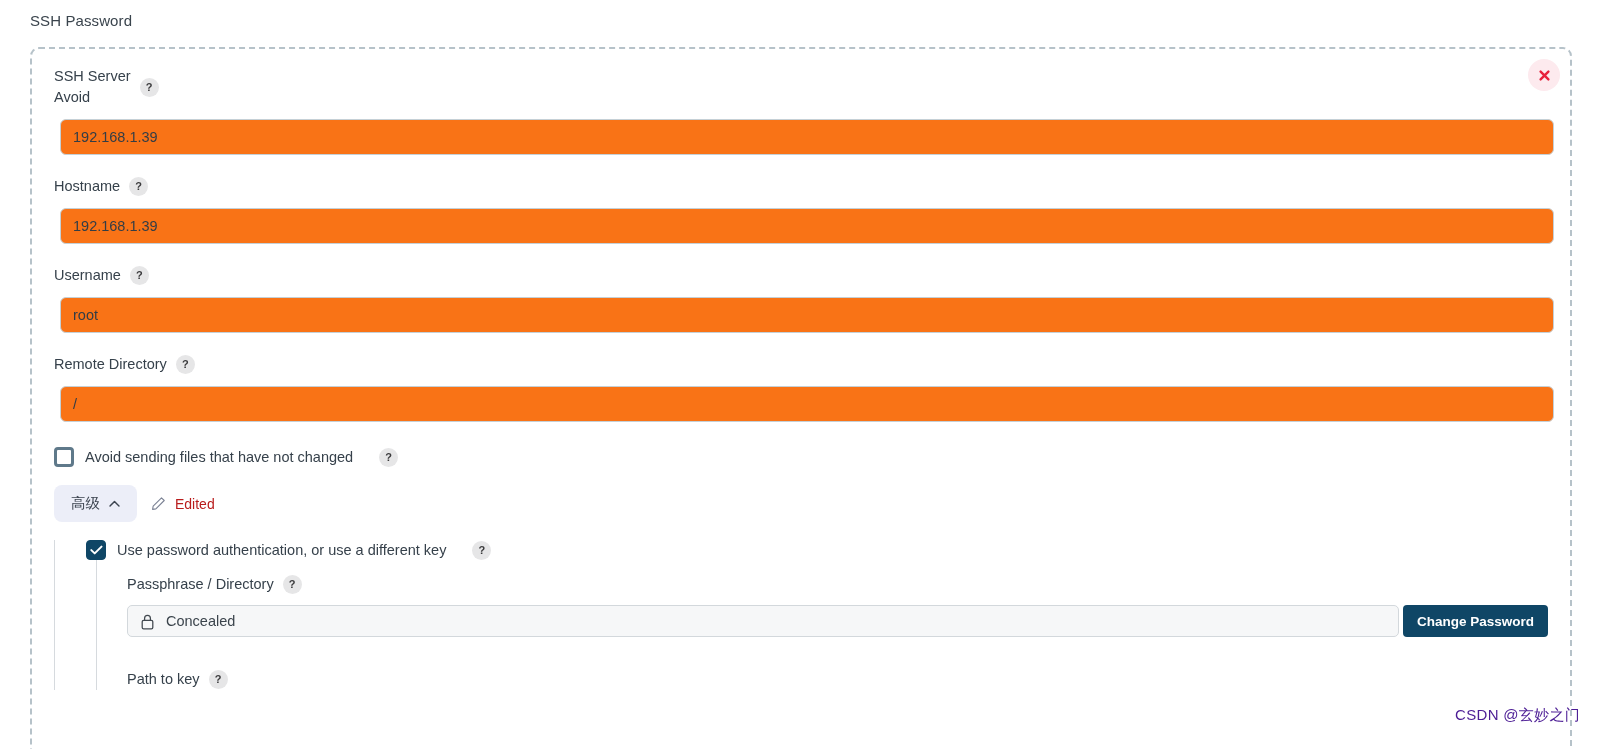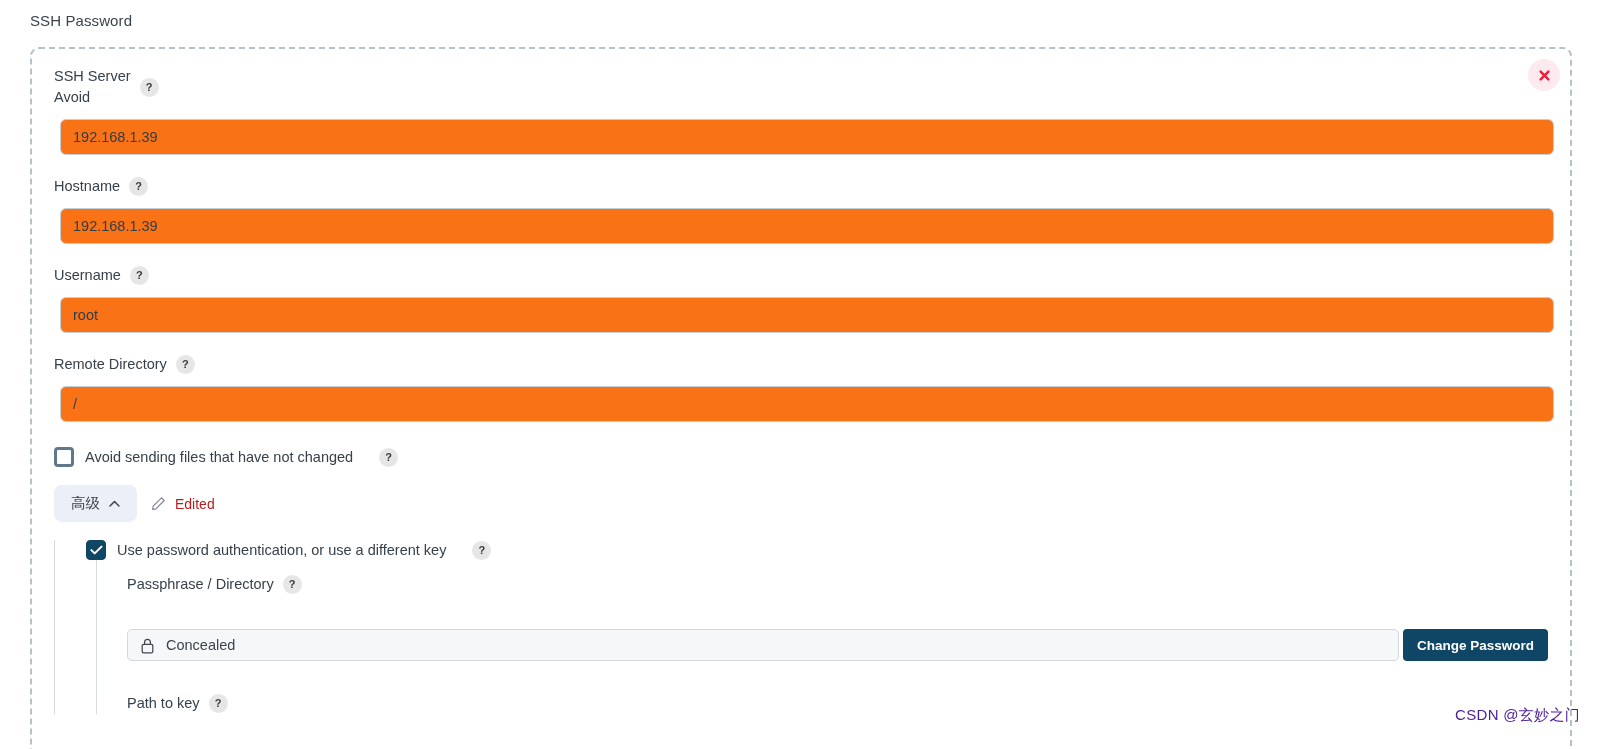--- a/index.html
+++ b/index.html
@@ -184,21 +184,20 @@
   .adv-sub {
     border-left: 1px solid #d6dade;
     padding-left: 30px;
     margin-left: 10px;
   }
 
   .pw-row {
     display: flex;
     align-items: stretch;
     gap: 4px;
-    margin-top: 24px;
   }
   .pw-field {
     flex: 1;
     height: 32px;
     border: 1px solid #d3d8dc;
     border-radius: 5px;
     background: #f6f7f8;
     display: flex;
     align-items: center;
     gap: 11px;

